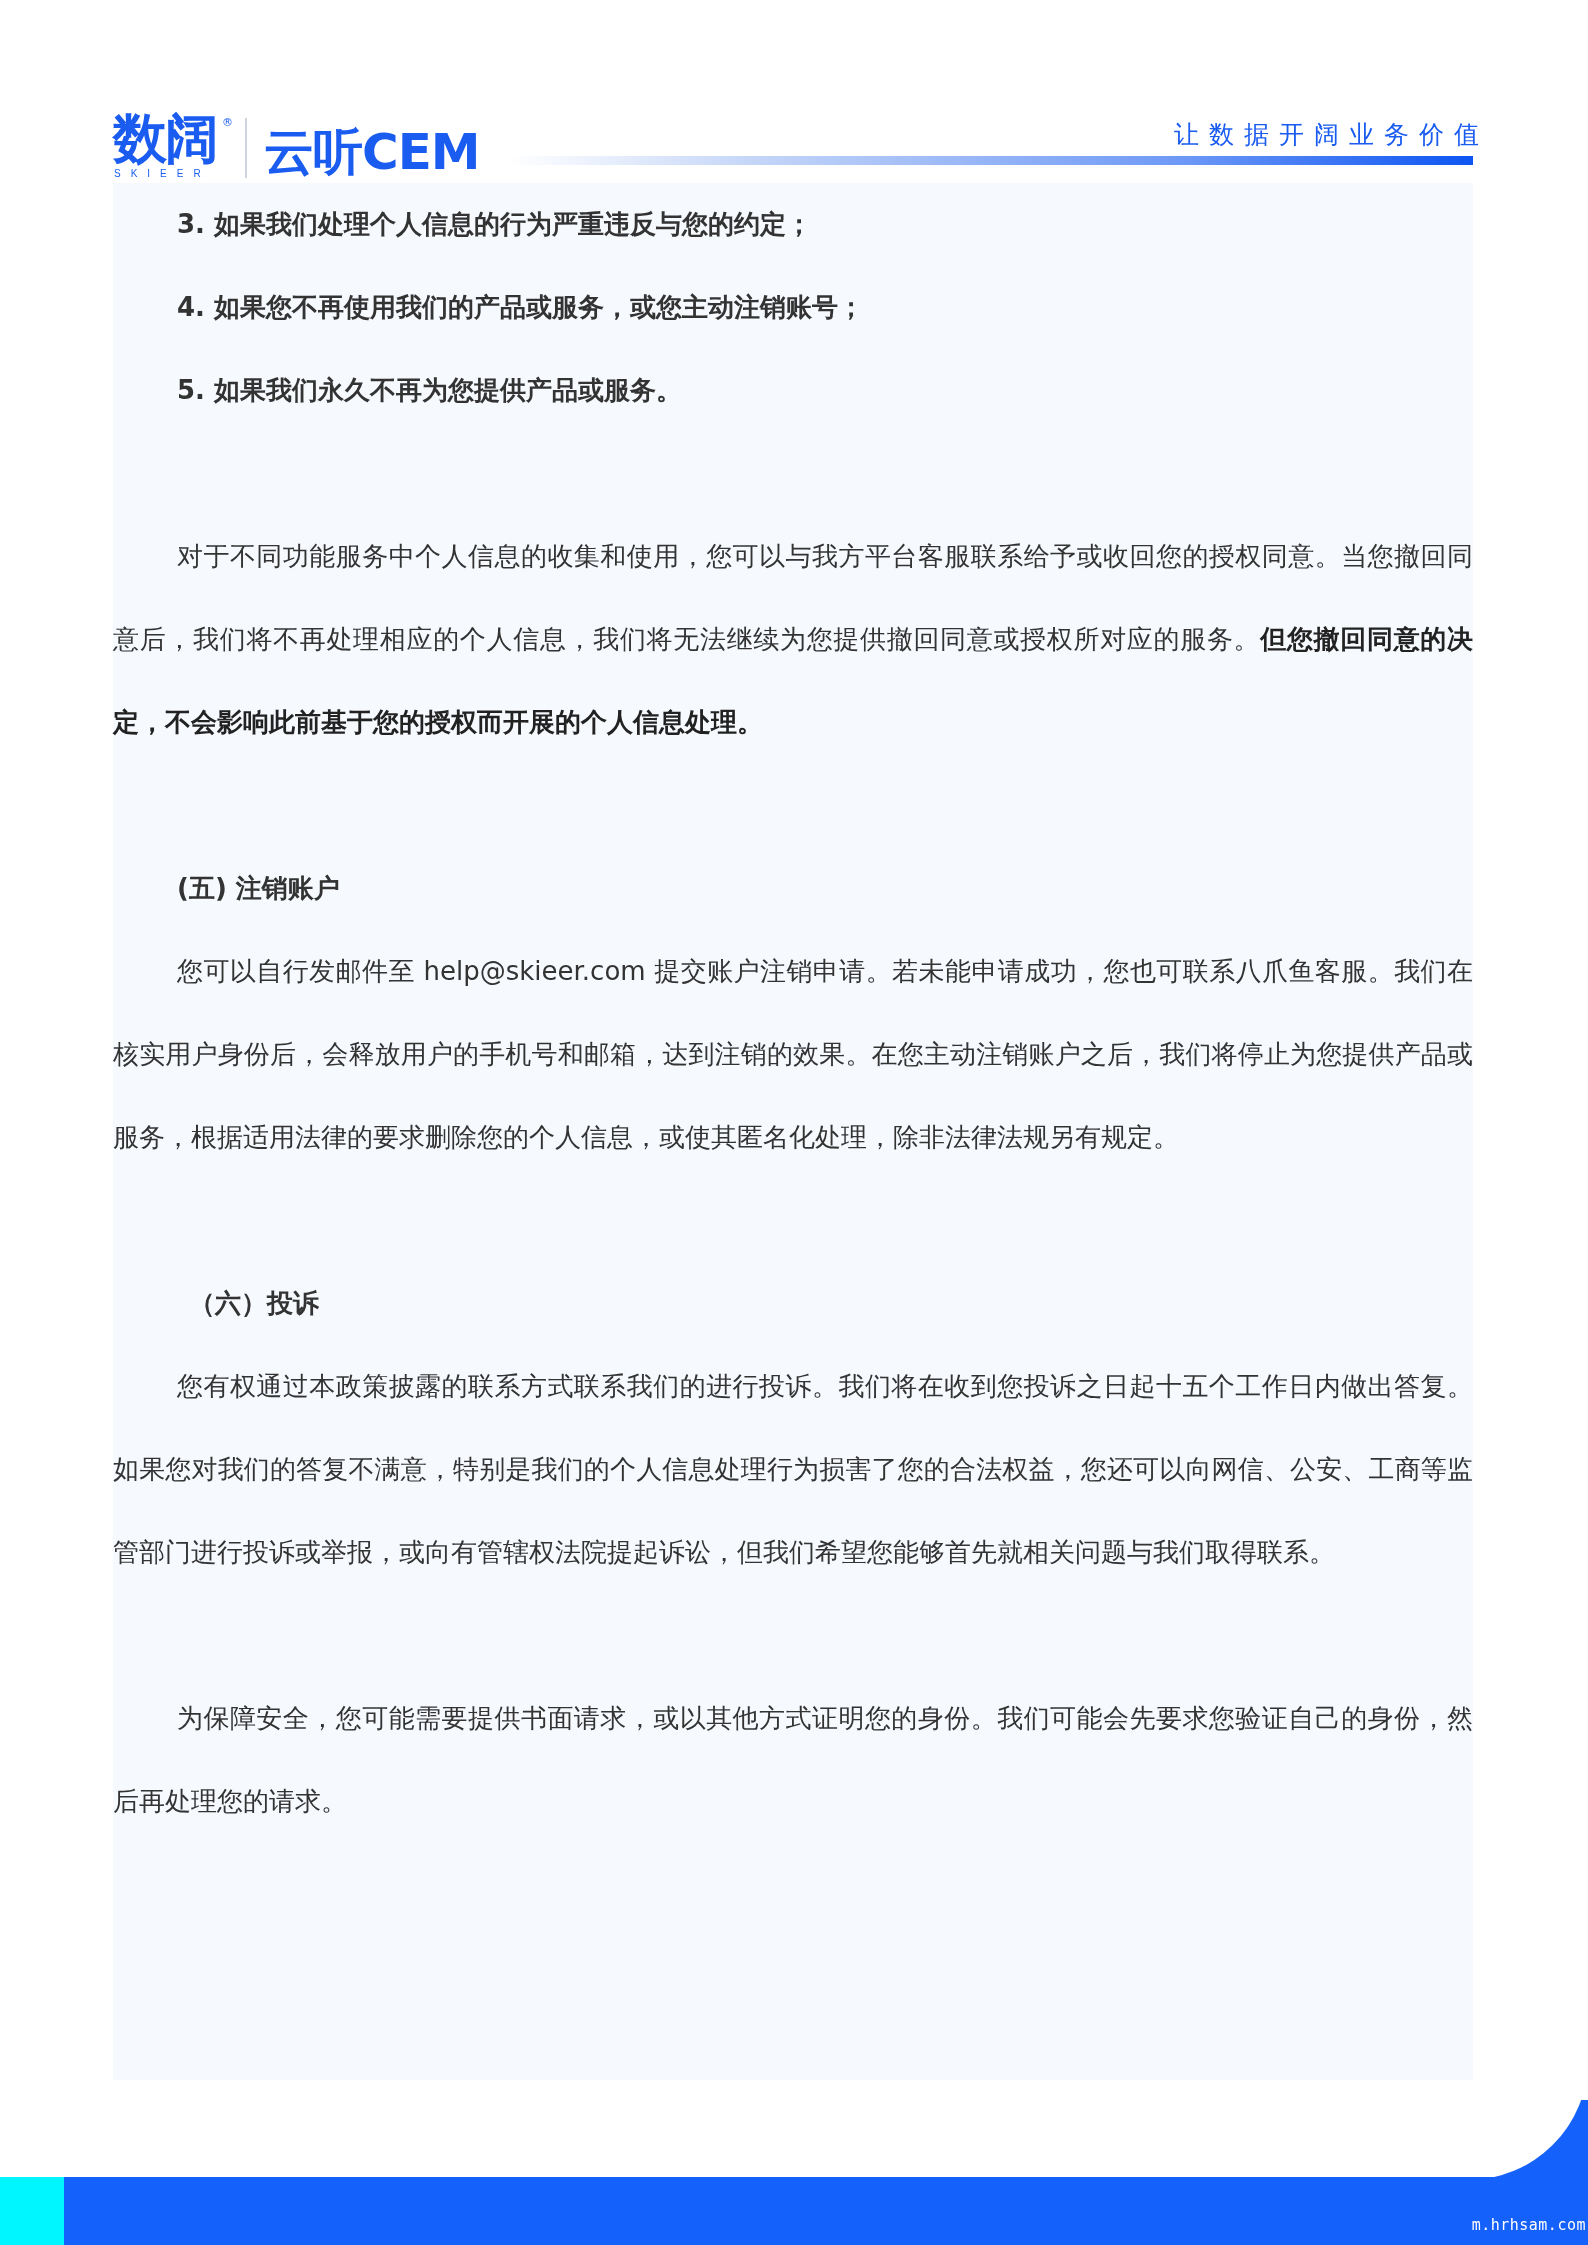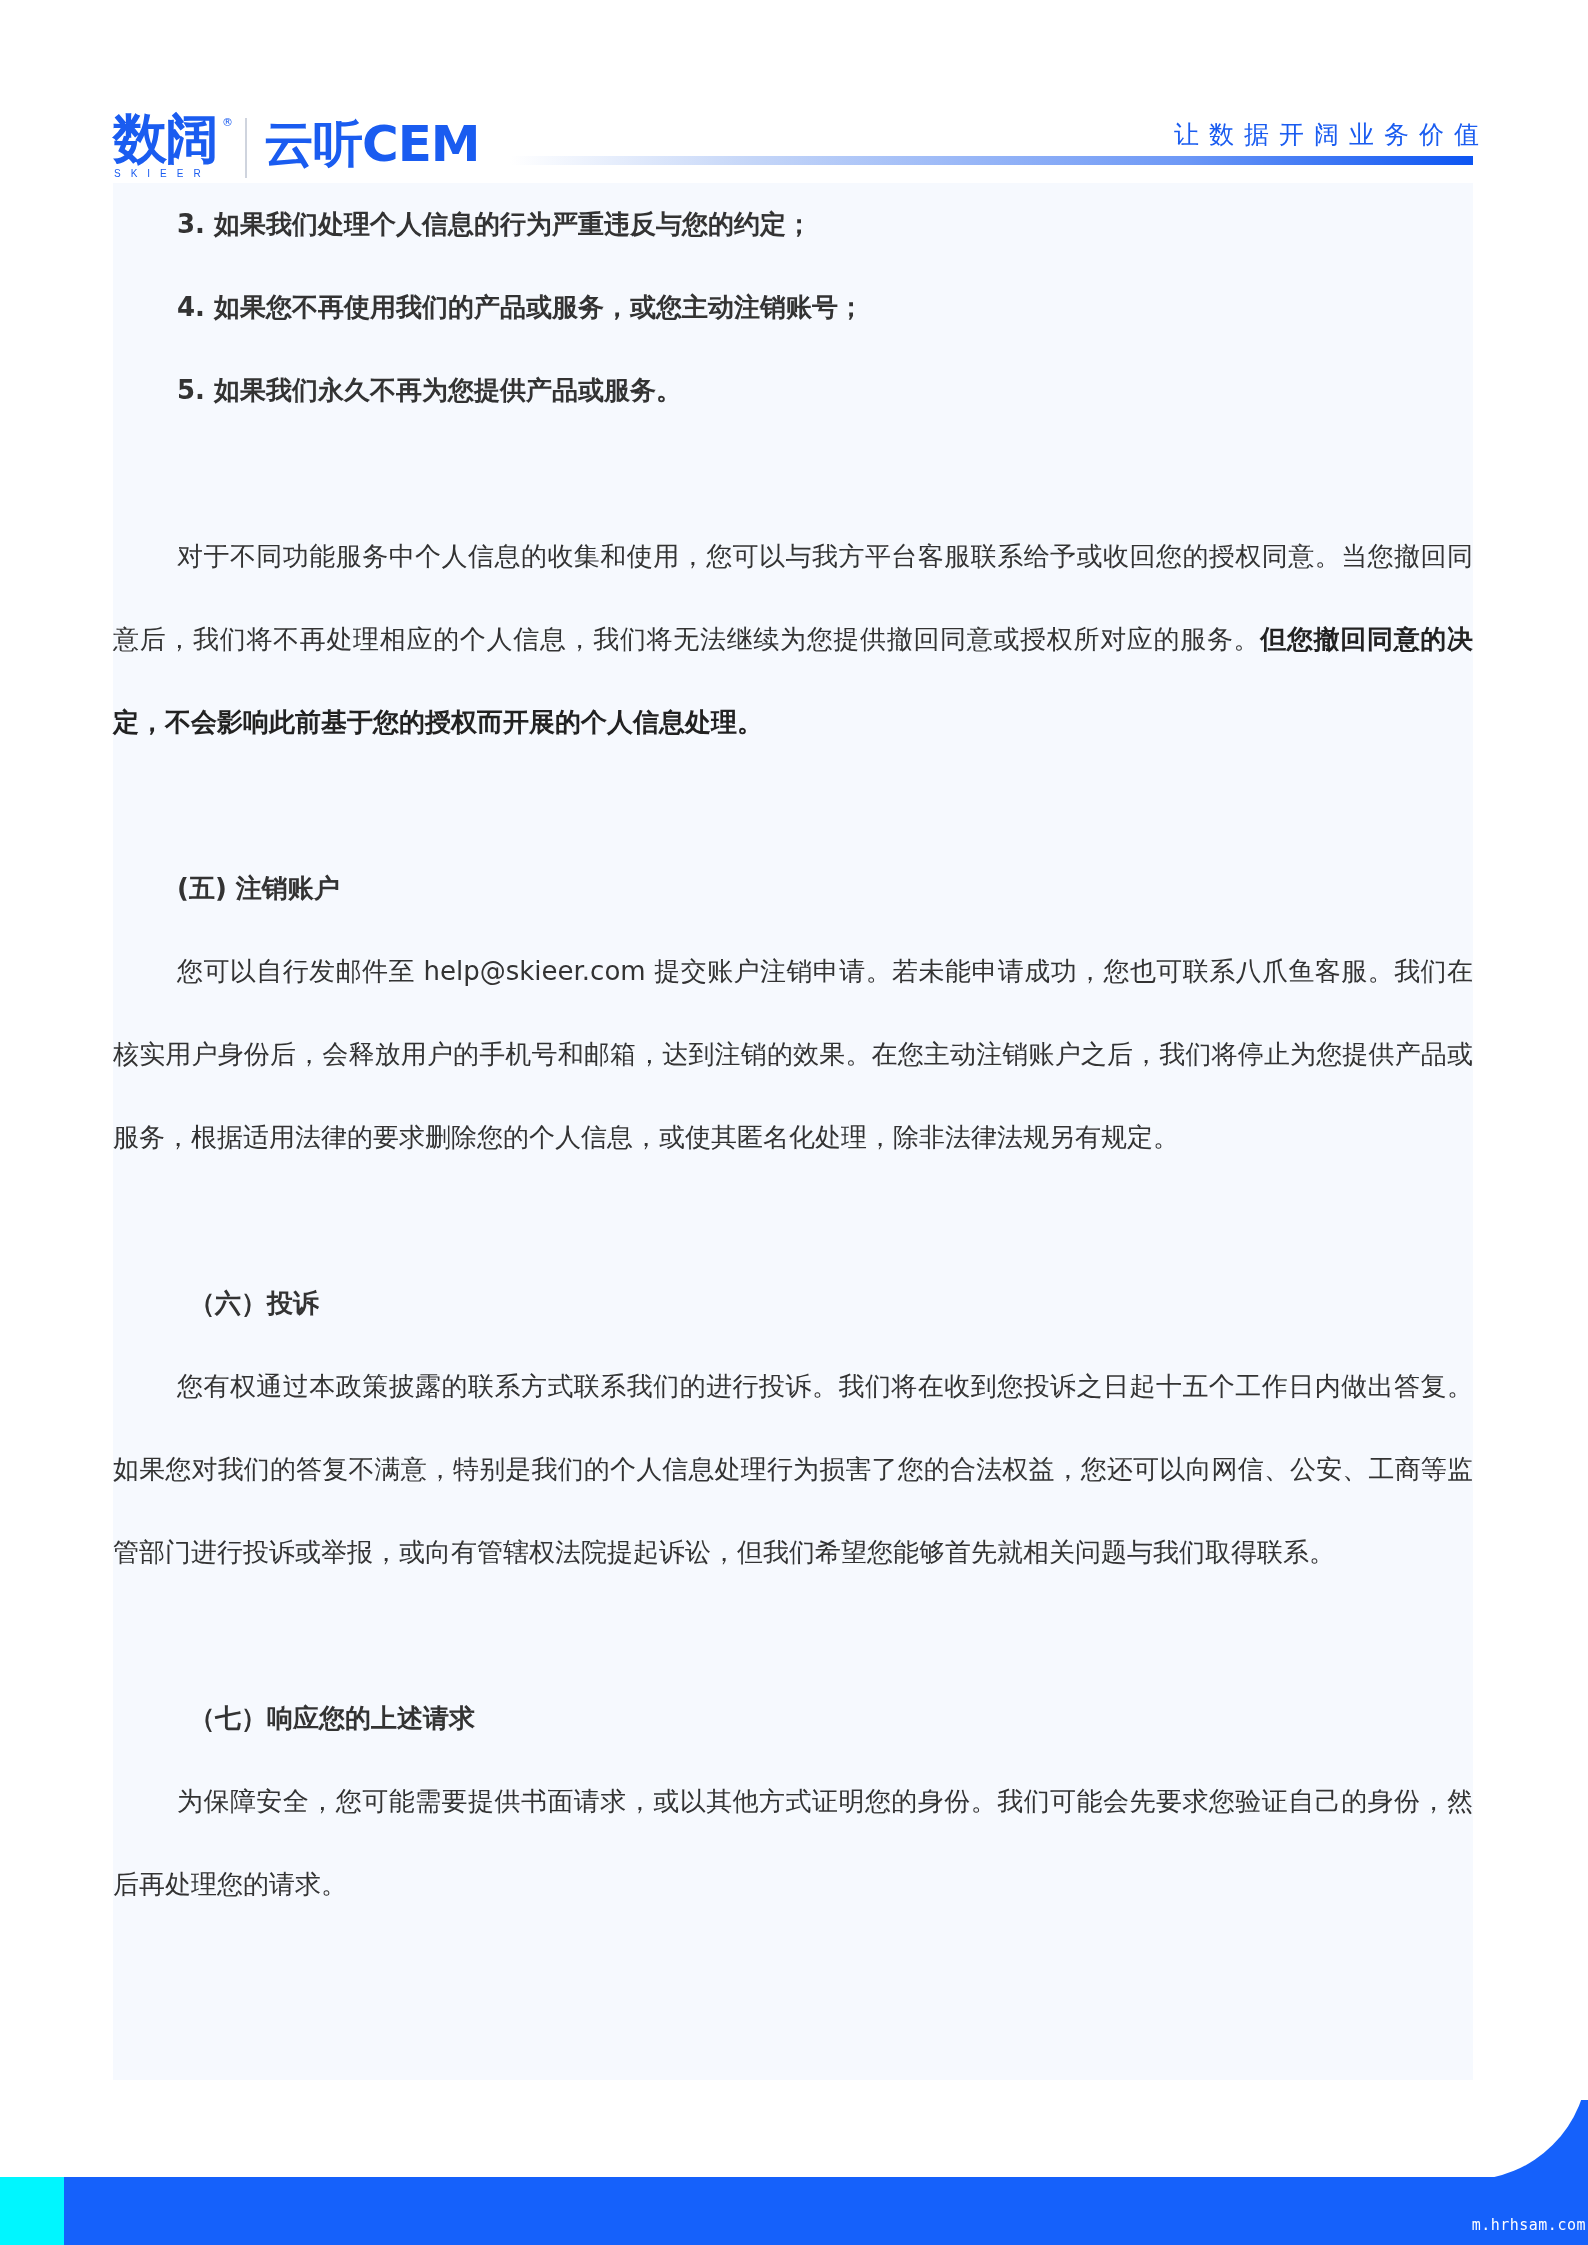--- a/index.html
+++ b/index.html
@@ -46,21 +46,21 @@
       font-family: "Liberation Sans", sans-serif;
     }
     .logo-divider {
       position: absolute;
       left: 245px; top: 118px;
       width: 2px; height: 60px;
       background: #cfd4de;
     }
     .logo-product {
       position: absolute;
-      left: 264px; top: 114px;
+      left: 264px; top: 122px;
       font-size: 50px;
       font-weight: bold;
       color: #1a5cf0;
       line-height: 60px;
       letter-spacing: -1px;
     }
     .header-bar {
       position: absolute;
       left: 510px; top: 156px;
       width: 963px; height: 9px;
@@ -180,20 +180,19 @@
   <div class="heading">(五) 注销账户</div>
   <div class="para"><span>您可以自行发邮件至 help@skieer.com 提交账户注销申请。若未能申请成功，您也可联系八爪鱼客服。我们在核实用户身份后，会释放用户的手机号和邮箱，达到注销的效果。在您主动注销账户之后，我们将停止为您提供产品或服务，根据适用法律的要求删除您的个人信息，或使其匿名化处理，除非法律法规另有规定。</span></div>
 
   <div class="spacer"></div>
 
   <div class="heading indent-more">（六）投诉</div>
   <div class="para"><span>您有权通过本政策披露的联系方式联系我们的进行投诉。我们将在收到您投诉之日起十五个工作日内做出答复。如果您对我们的答复不满意，特别是我们的个人信息处理行为损害了您的合法权益，您还可以向网信、公安、工商等监管部门进行投诉或举报，或向有管辖权法院提起诉讼，但我们希望您能够首先就相关问题与我们取得联系。</span></div>
 
   <div class="spacer"></div>
 
-  <div class="heading indent-more">（七）响应您的上述请求</div>
   <div class="para"><span>为保障安全，您可能需要提供书面请求，或以其他方式证明您的身份。我们可能会先要求您验证自己的身份，然后再处理您的请求。</span></div>
 </div>
 
 <div class="footer-curve"></div>
 <div class="footer-bar"></div>
 <div class="footer-accent"></div>
 <div class="watermark">m.hrhsam.com</div>
 
 </body></html>

